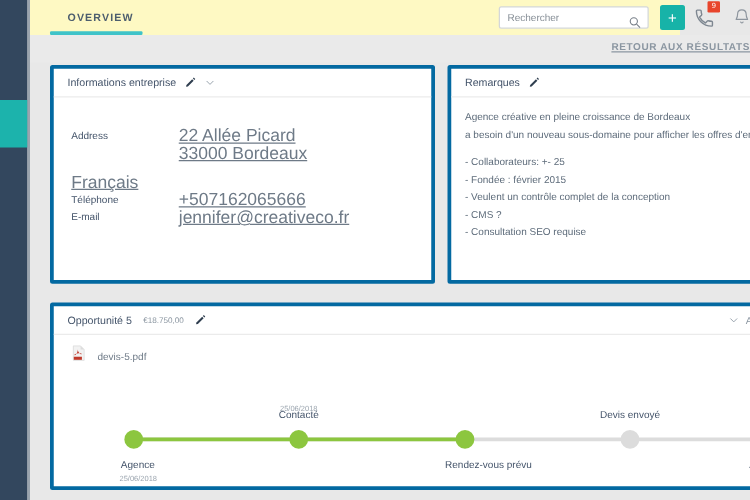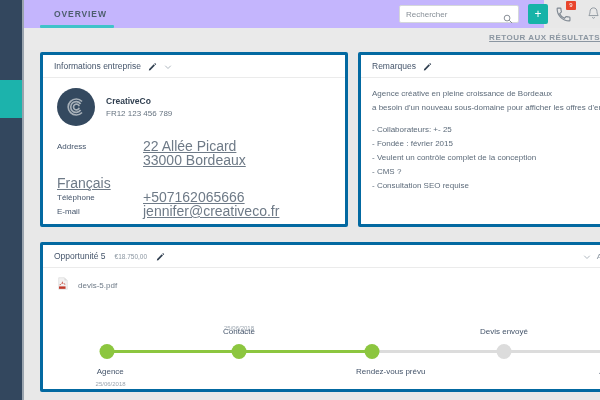--- a/index.html
+++ b/index.html
@@ -25,21 +25,21 @@
   .rail-sep {
     position: absolute; left: 22px; top: 0;
     width: 2px; height: 400px;
     background: #9aa4ae;
   }
 
   
   .topbar {
     position: absolute; left: 24px; top: 0;
     width: 520px; height: 28px;
-    background: #c4b5fd;
+    background: #fef9c3;
   }
   .tab-overview {
     position: absolute; left: 16px; top: 0;
     height: 28px;
     display: flex; align-items: center;
     padding: 0 14px;
     font-size: 8.5px; font-weight: bold;
     letter-spacing: 0.9px;
     color: #4d5e6e;
   }
@@ -247,33 +247,20 @@
           <path d="M11.2 3.2l1.3-1.3 2.1 2.1-1.3 1.3z" fill="#2f3e4f"></path>
         </svg>
       </span>
       <span class="chev">
         <svg width="8" height="8" viewBox="0 0 16 16">
           <path d="M3 6l5 5 5-5" fill="none" stroke="#9aa4ae" stroke-width="1.6" stroke-linecap="round"></path>
         </svg>
       </span>
     </div>
     <div class="company-body">
-      <div class="company-ident">
-        <div class="avatar">
-          <svg width="24" height="24" viewBox="0 0 24 24">
-            <path d="M18 6.5A8 8 0 1 0 18 17.5" fill="none" stroke="#a7b0b8" stroke-width="1.7"></path>
-            <path d="M16.6 9A5.4 5.4 0 1 0 16.6 15" fill="none" stroke="#a7b0b8" stroke-width="1.7"></path>
-            <path d="M15.2 11.2A2.9 2.9 0 1 0 15.2 12.8" fill="none" stroke="#a7b0b8" stroke-width="1.7"></path>
-          </svg>
-        </div>
-        <div>
-          <div class="company-name">CreativeCo</div>
-          <div class="company-vat">FR12 123 456 789</div>
-        </div>
-      </div>
       <div class="kv">
         <div class="kv-row">
           <div class="kv-k">Address</div>
           <div class="kv-v">22 Allée Picard</div>
         </div>
         <div class="kv-row">
           <div class="kv-k"></div>
           <div class="kv-v">33000 Bordeaux</div>
         </div>
         <div class="kv-gap"></div>

